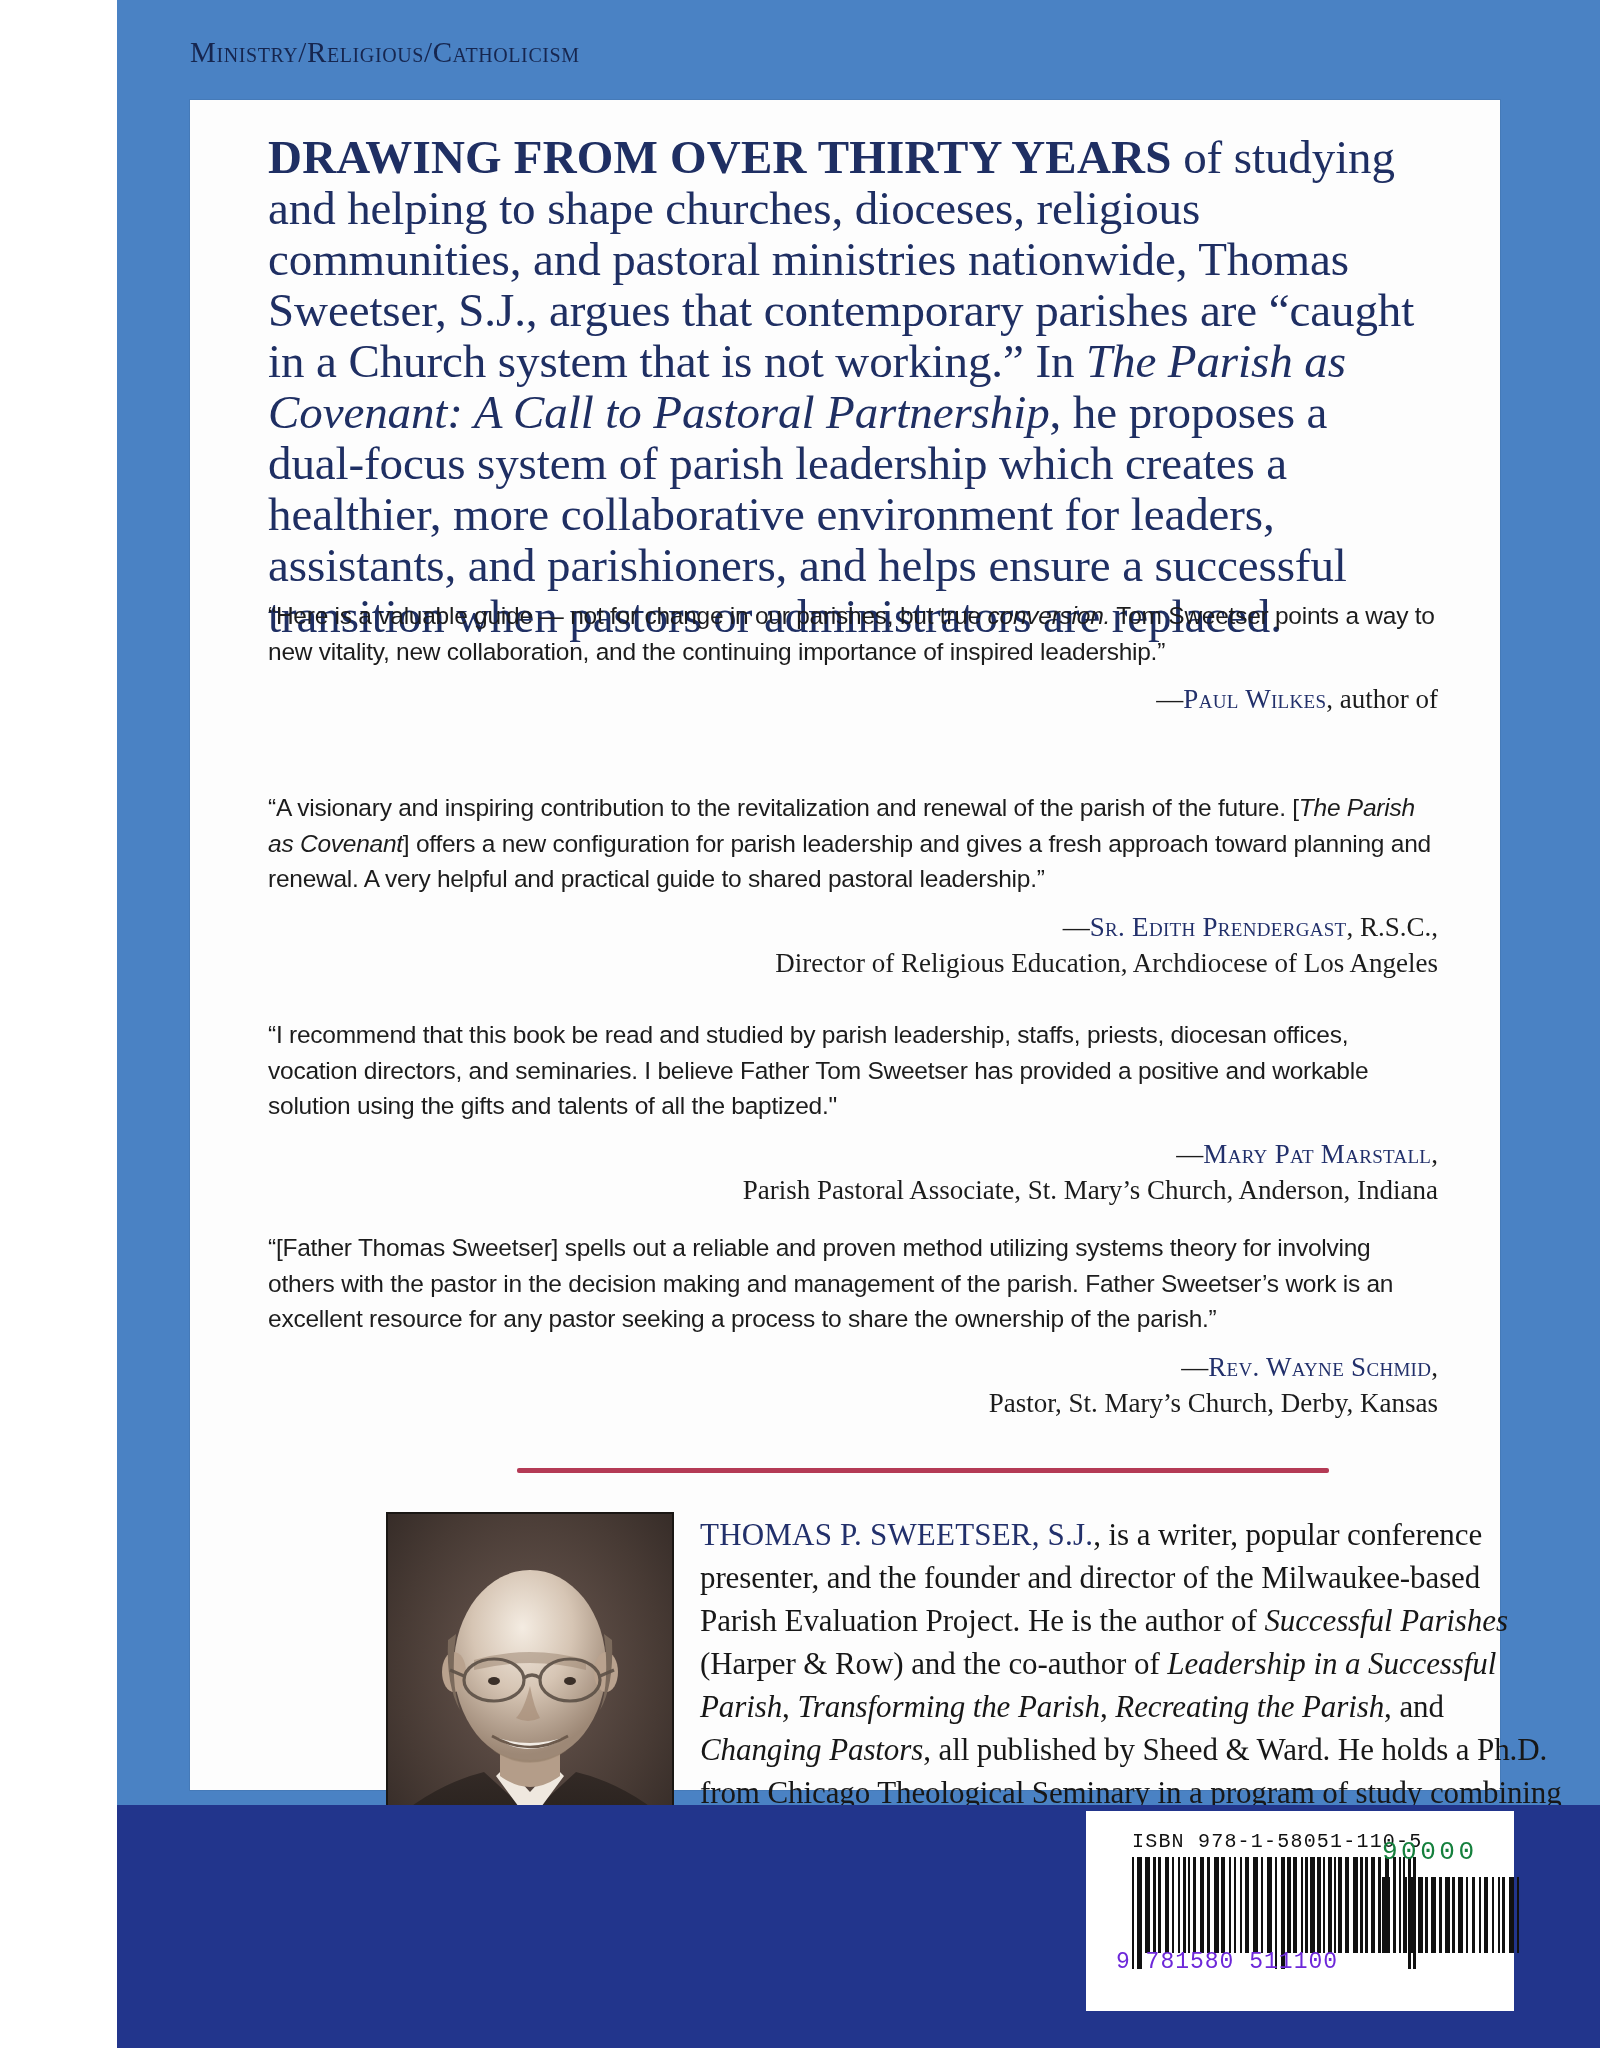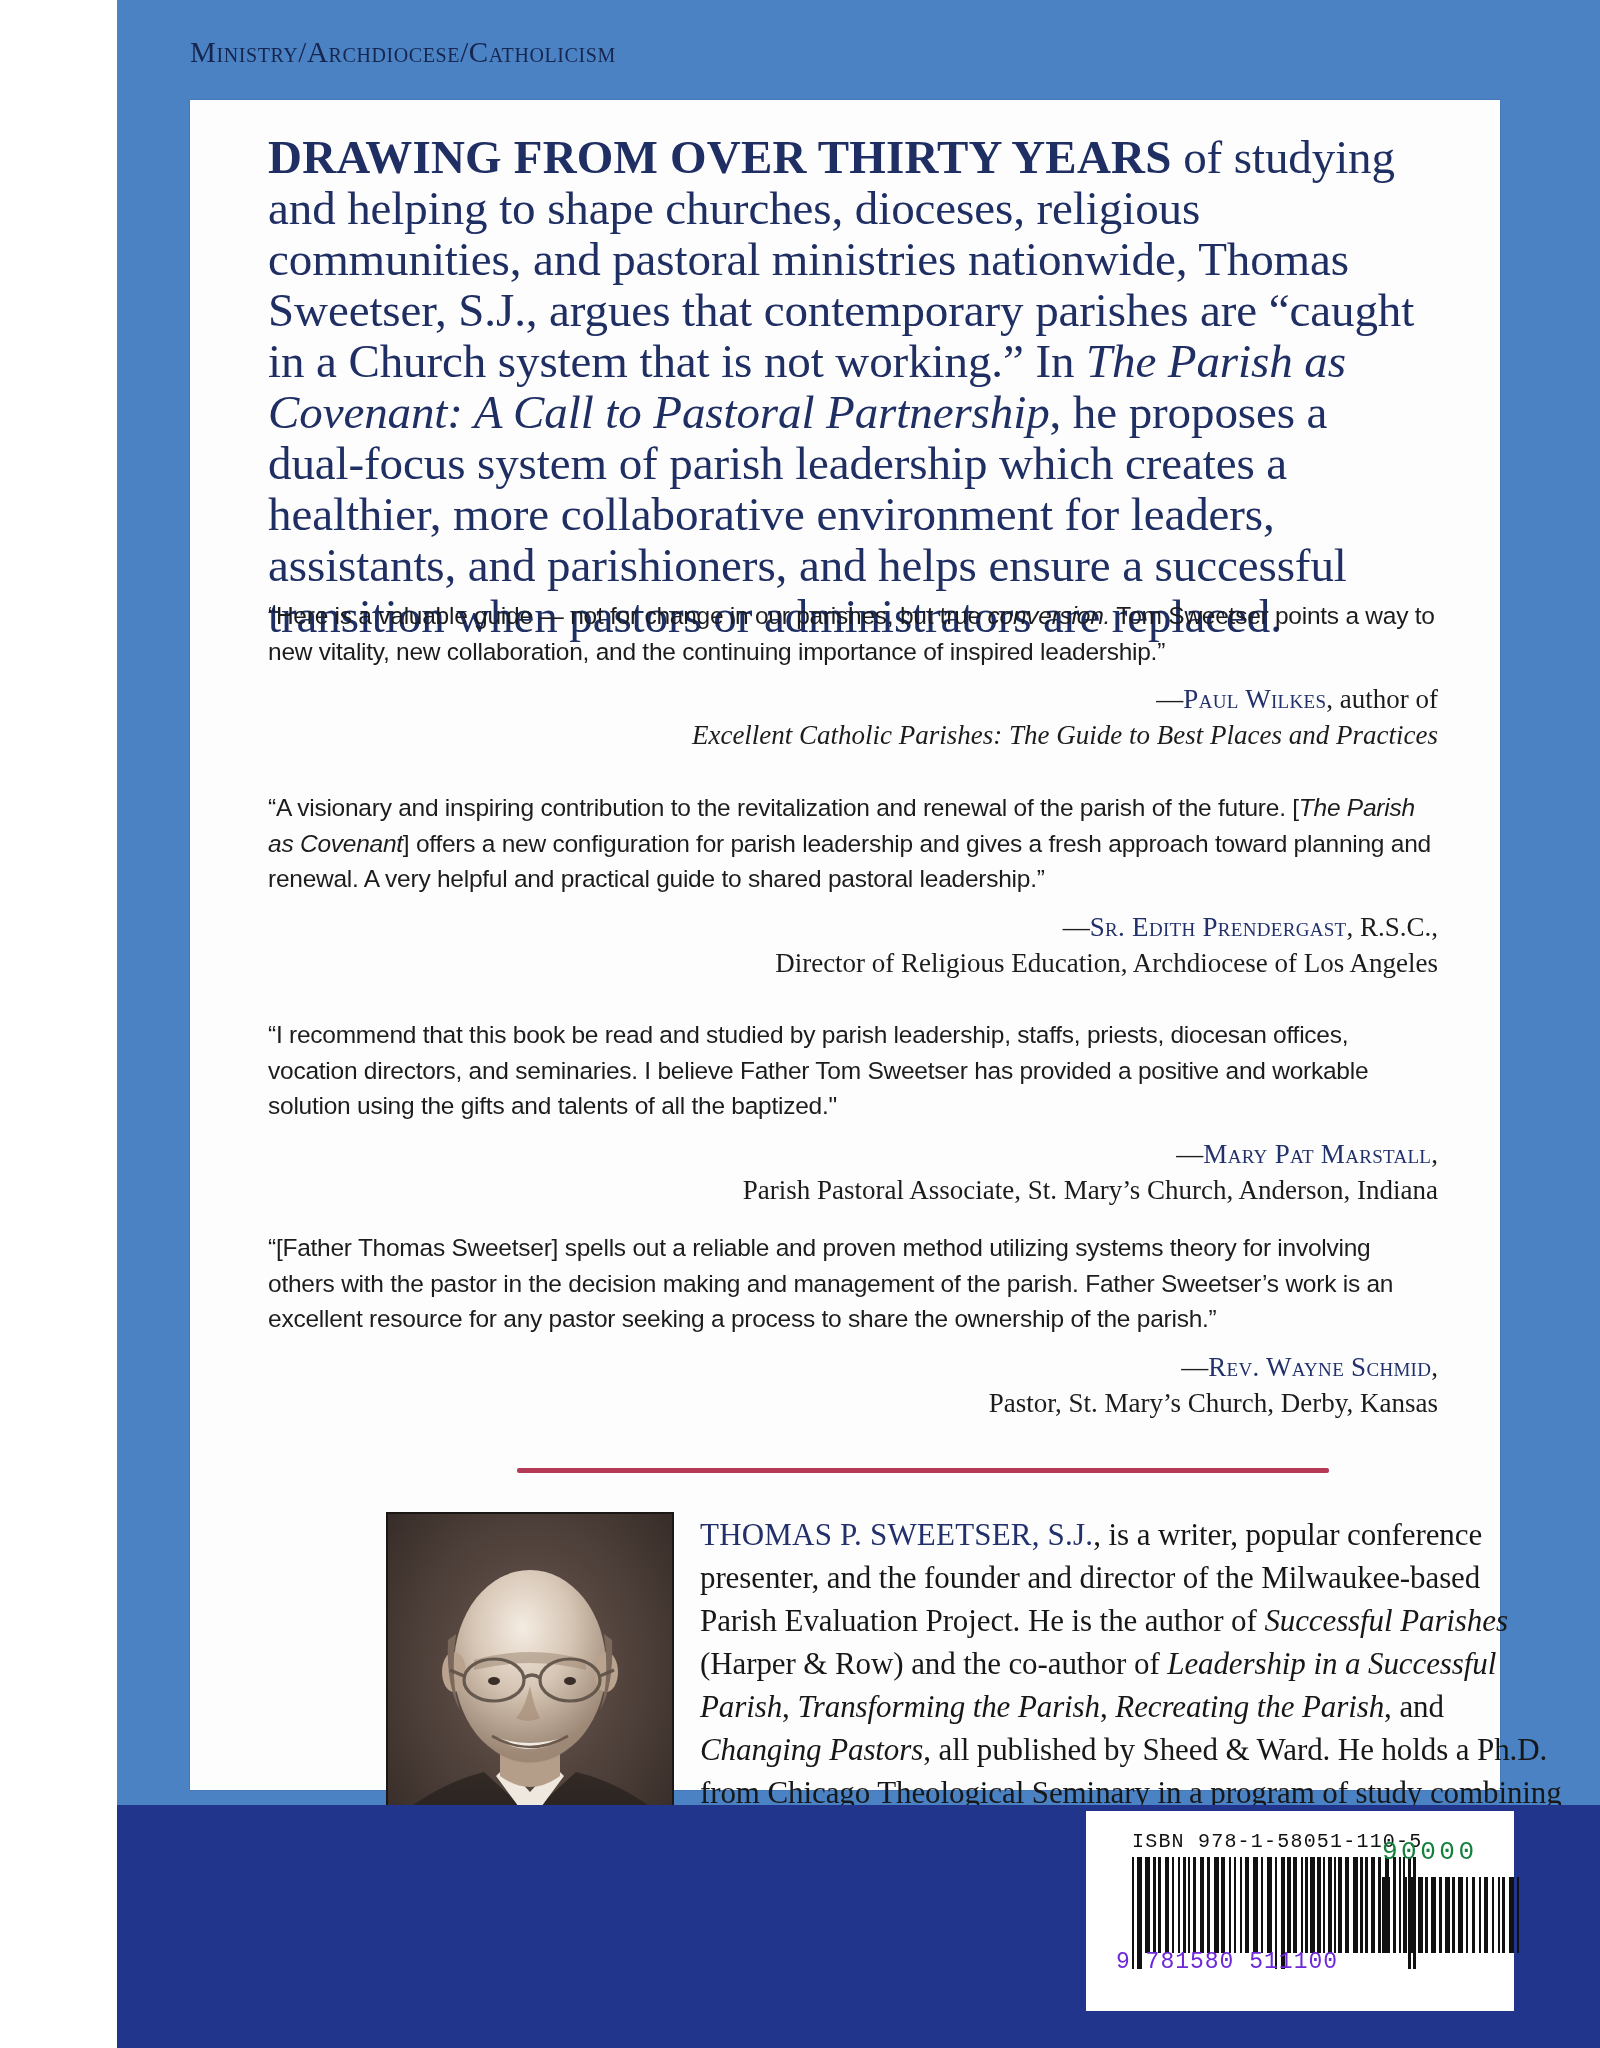--- a/index.html
+++ b/index.html
@@ -209,35 +209,34 @@
     letter-spacing: 3.5px;
     color: #15803d;
     white-space: nowrap;
   }
 </style>
 </head>
 <body>
 
 <div id="cover">
 
-  <div id="kicker">Ministry/Archdiocese/Catholicism</div>
+  <div id="kicker">Ministry/Religious/Catholicism</div>
 
   <div id="panel">
 
     <div id="lead">
       <span class="lead-open">DRAWING FROM OVER THIRTY YEARS</span><span> of studying and helping to shape churches, dioceses, religious communities, and pastoral ministries nationwide, Thomas Sweetser, S.J., argues that contemporary parishes are “caught in a Church system that is not working.” In </span><i>The Parish as Covenant: A Call to Pastoral Partnership</i><span>, he proposes a dual-focus system of parish leadership which creates a healthier, more collaborative environment for leaders, assistants, and parishioners, and helps ensure a successful transition when pastors or administrators are replaced.</span>
     </div>
 
     <div class="blurb" style="top:498px;">
       <div class="blurb-text">
         <span>“Here is a valuable guide — not for change in our parishes, but true </span><i>conversion.</i><span> Tom Sweetser points a way to new vitality, new collaboration, and the continuing importance of inspired leadership.”</span>
       </div>
       <div class="attrib">
         <span>—</span><span class="name">Paul Wilkes</span><span>, author of</span>
-        <span class="sub"><i>Excellent Catholic Parishes: The Guide to Best Places and Practices</i><span></span></span>
       </div>
     </div>
 
     <div class="blurb" style="top:690px;">
       <div class="blurb-text">
         <span>“A visionary and inspiring contribution to the revitalization and renewal of the parish of the future. [</span><i>The Parish as Covenant</i><span>] offers a new configuration for parish leadership and gives a fresh approach toward planning and renewal. A very helpful and practical guide to shared pastoral leadership.”</span>
       </div>
       <div class="attrib">
         <span>—</span><span class="name">Sr. Edith Prendergast</span><span>, R.S.C.,</span>
         <span class="sub"><i></i><span>Director of Religious Education, Archdiocese of Los Angeles</span></span>

